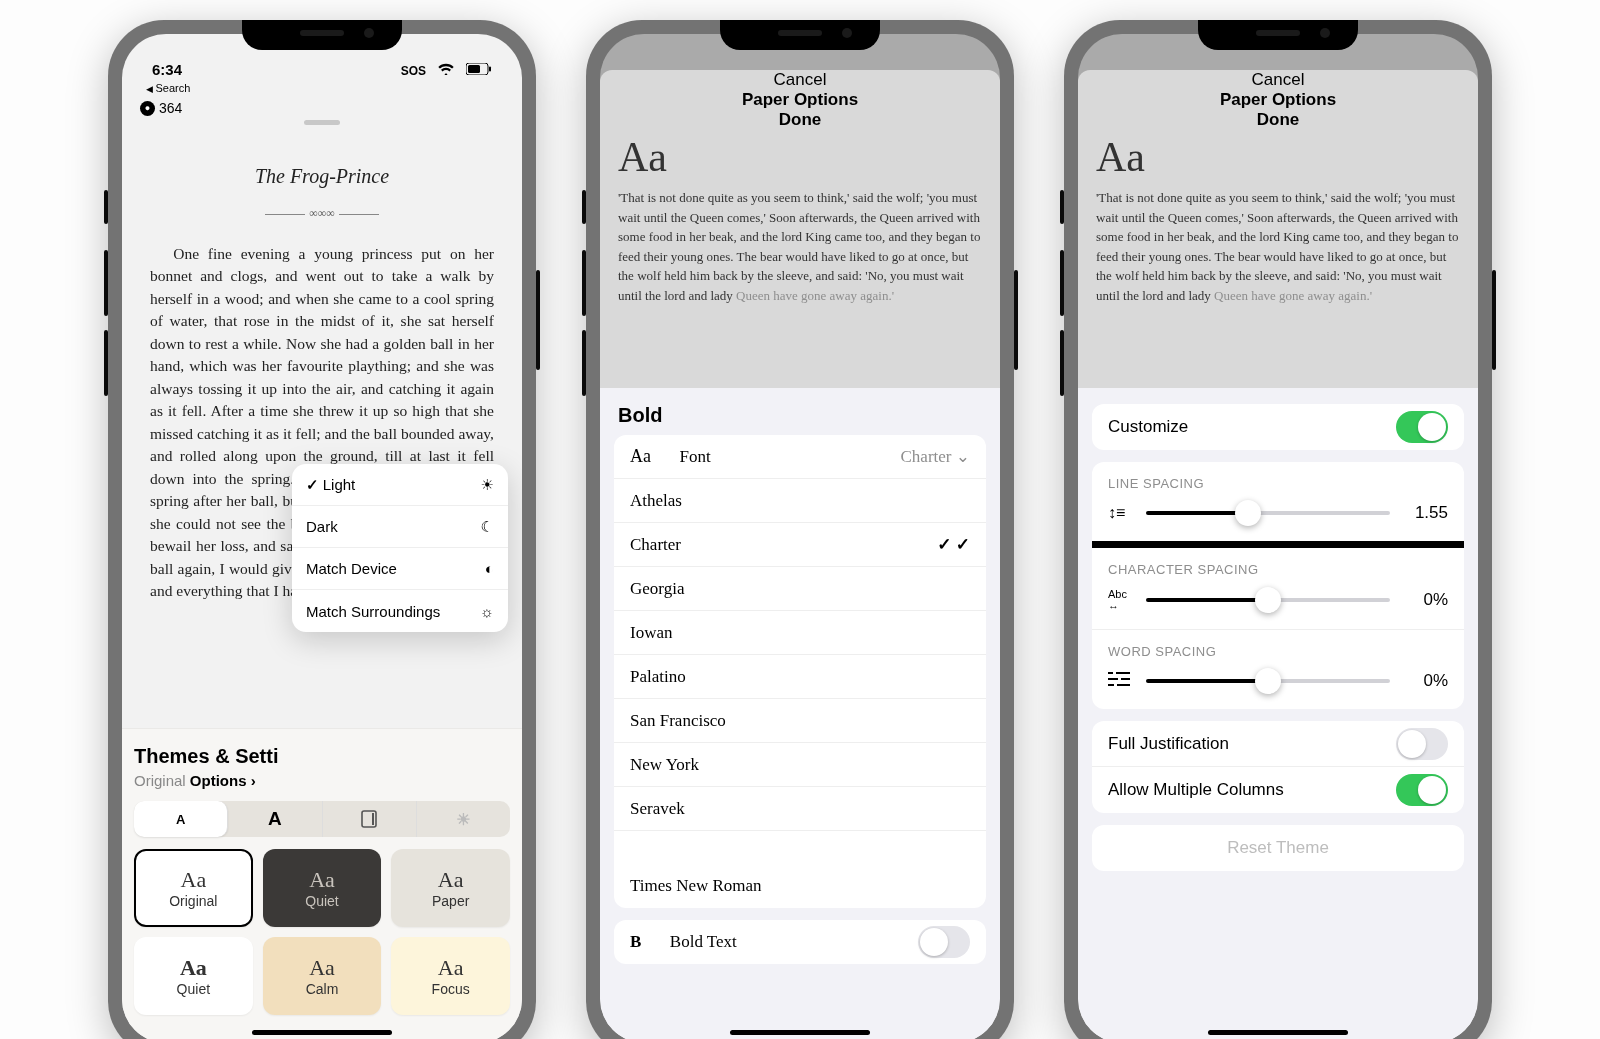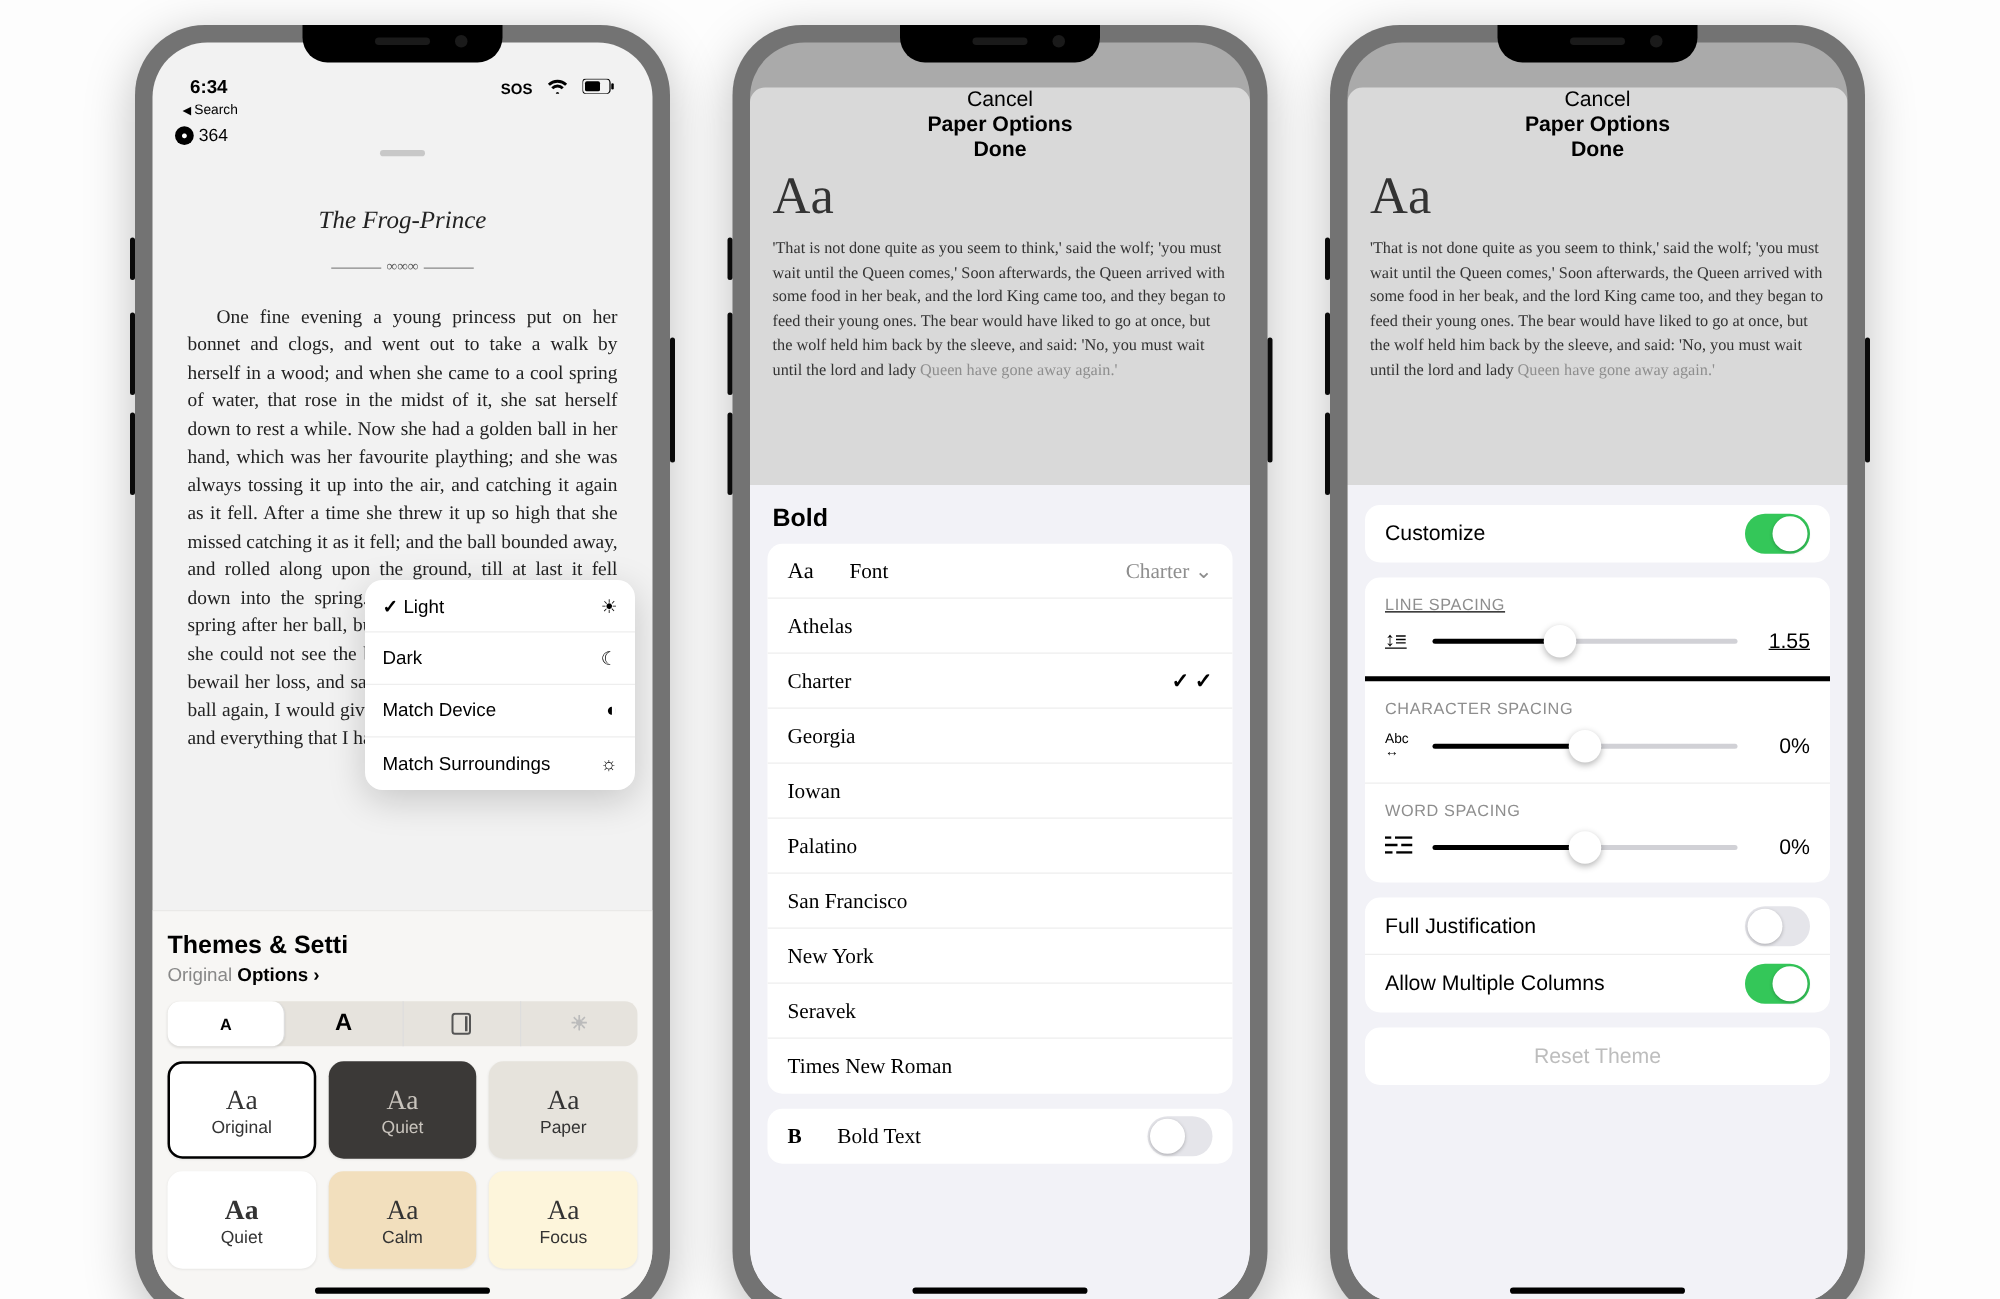--- a/index.html
+++ b/index.html
@@ -448,21 +448,21 @@
               <span></span>
             </div>
           <div class="row">
               <span>New York</span>
               <span></span>
             </div>
           <div class="row" style="font-family:-apple-system;">
               <span>Seravek</span>
               <span></span>
             </div>
-          <div class="row" style="font-family:'Times New Roman',serif;">
+          <div class="row" style="font-family:'Times New Roman',serif;margin-top:33px;">
               <span>Times New Roman</span>
               <span></span>
             </div>
         </div>
         <div class="list" style="margin-top:12px;">
           <div class="row head">
             <span class="left"><span style="font-weight:800;">B</span>&nbsp;&nbsp;<span>Bold Text</span></span>
             <span class="toggle">
                 <span class="knob"></span>
               </span>
@@ -499,21 +499,21 @@
         <div class="card">
           <div class="row">
             <span>Customize</span>
             <span class="toggle on">
                 <span class="knob"></span>
               </span>
           </div>
         </div>
 
         <div class="card">
-          <div class="slider-block" style="border-bottom:4px solid #000000;text-decoration:underline;">
+          <div class="slider-block" style="border-bottom:7px solid #000000;">
             <div class="slider-label">LINE SPACING</div>
             <div class="slider-row">
               <span class="ico">↕≡</span>
               <div class="slider" style="background:linear-gradient(to right,#000 0,#000 42%,#d1d1d6 42%,#d1d1d6 100%);">
                   <div class="thumb" style="left:42%;"></div>
                 </div>
               <span class="val">1.55</span>
             </div>
           </div>
           <div class="slider-block" style="border-bottom:1px solid #eee;">

